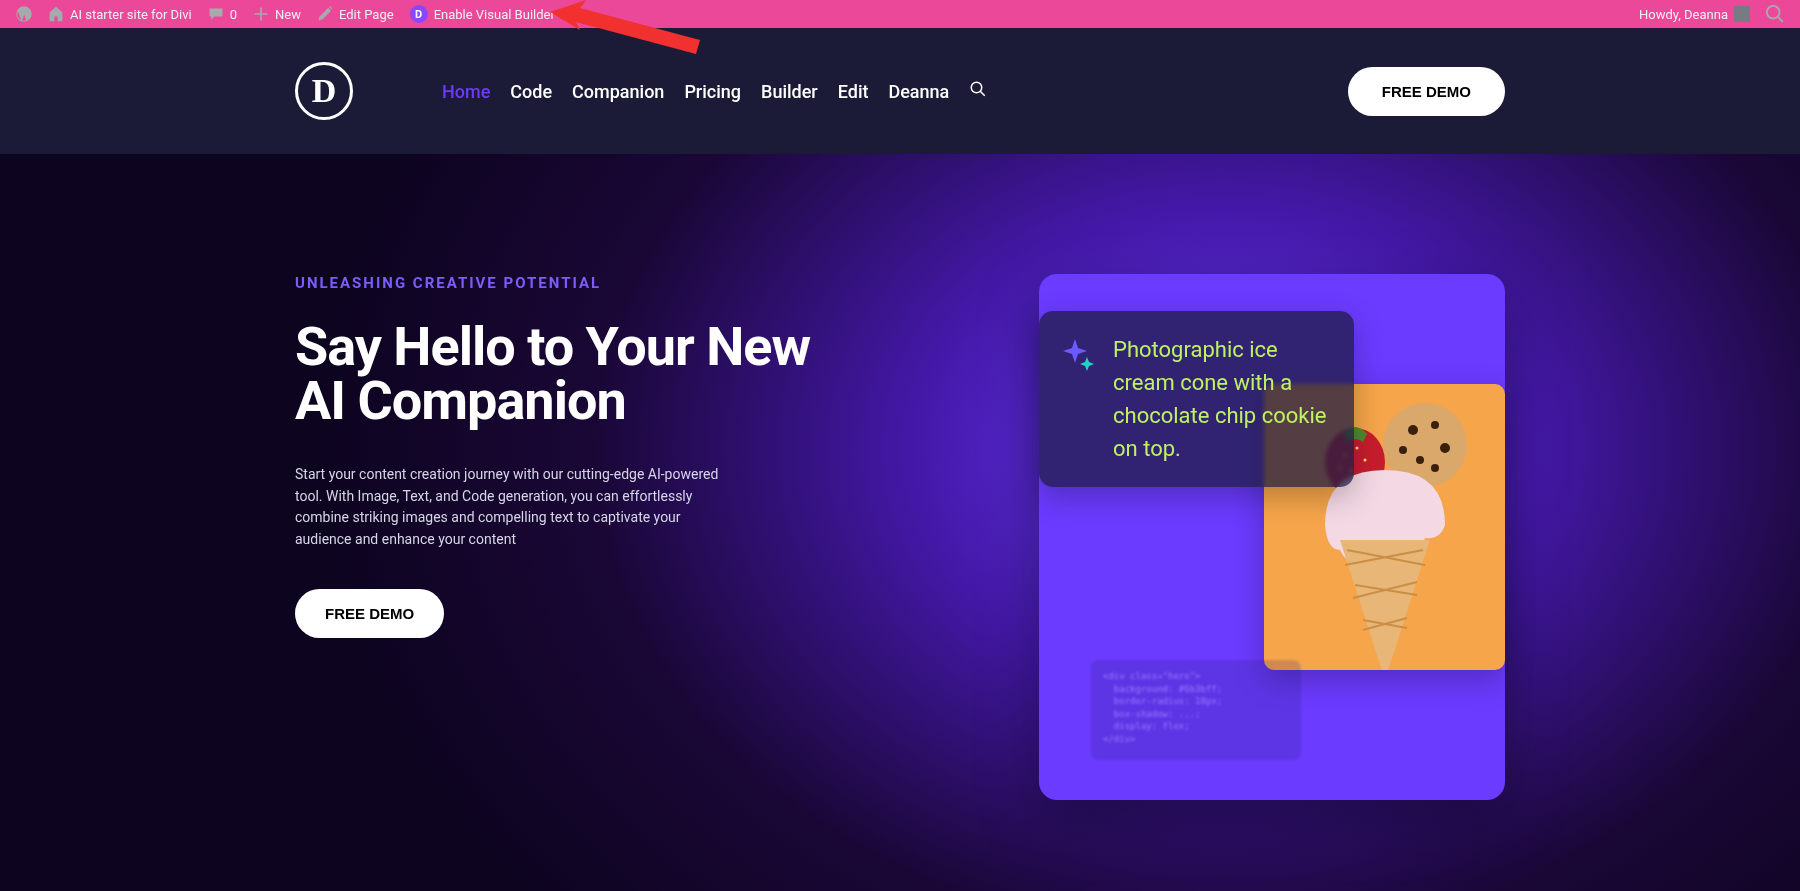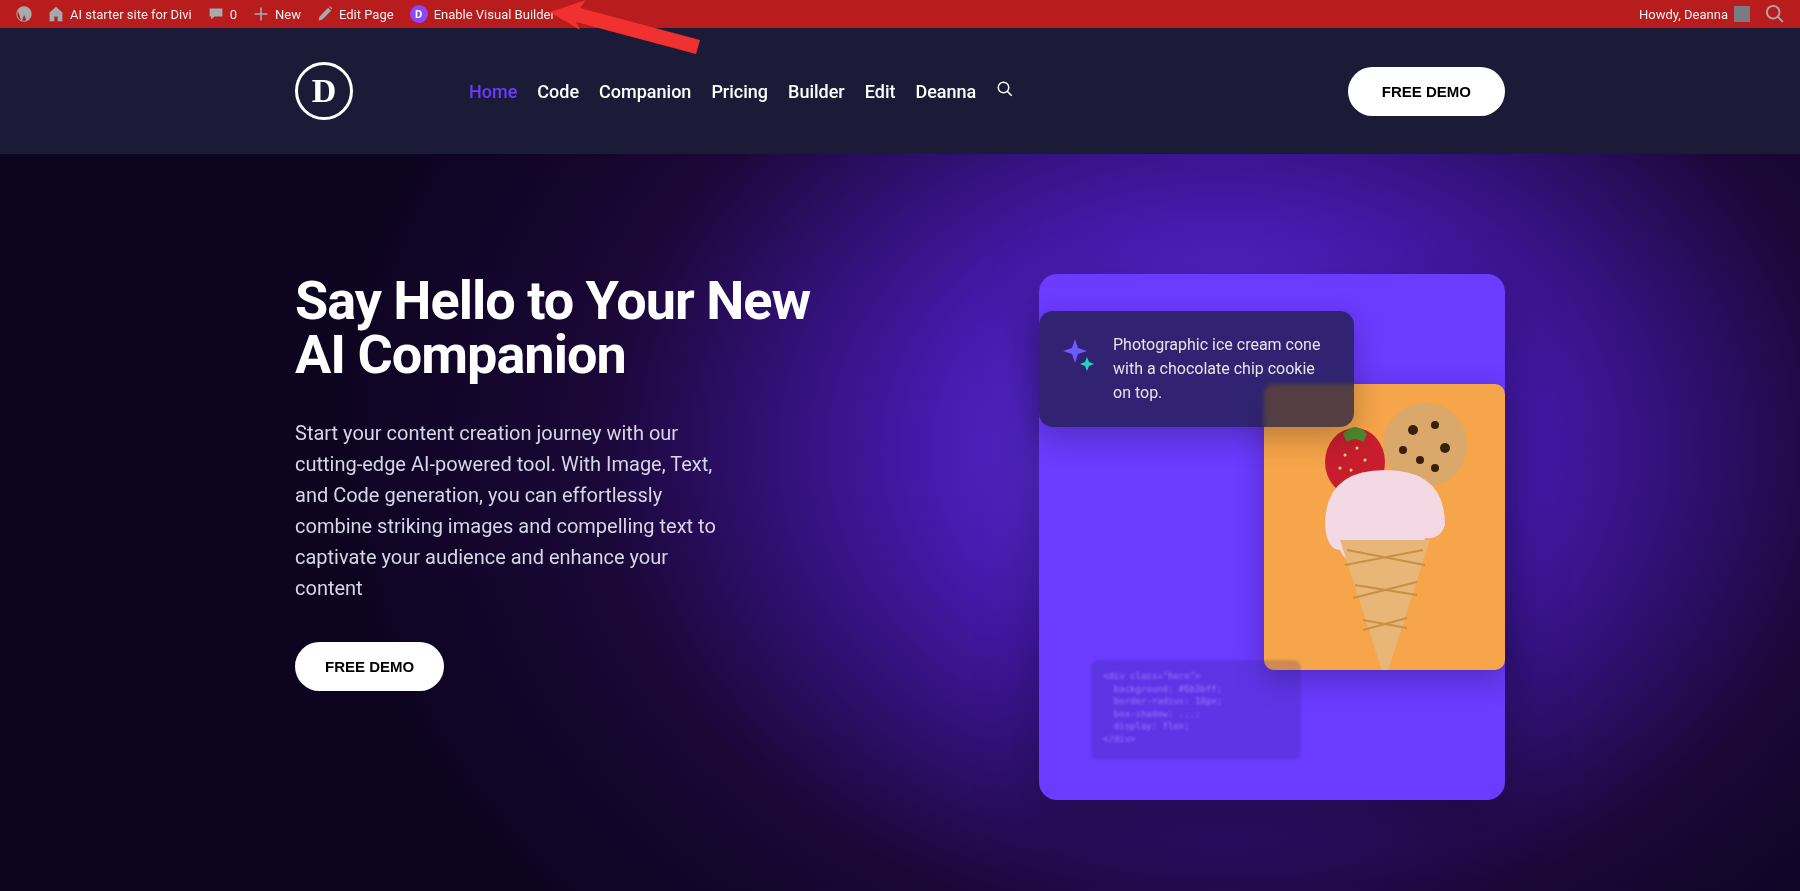--- a/index.html
+++ b/index.html
@@ -3,21 +3,21 @@
 <meta charset="utf-8">
 <style>
   * { margin: 0; padding: 0; box-sizing: border-box; }
   html, body { width: 1800px; height: 891px; overflow: hidden; font-family: -apple-system, BlinkMacSystemFont, "Segoe UI", Roboto, Helvetica, Arial, sans-serif; }
   body { background: #1b1b37; }
 
   
   .wp-admin-bar {
     position: relative;
     height: 28px;
-    background: #b91c1c;
+    background: #ec4899;
     color: #f0f0f1;
     display: flex;
     align-items: center;
     justify-content: space-between;
     font-size: 13px;
     padding: 0 8px;
     z-index: 100;
   }
   .wp-left, .wp-right { display: flex; align-items: center; gap: 0; height: 100%; }
   .wp-item { display: flex; align-items: center; gap: 6px; padding: 0 8px; height: 100%; cursor: pointer; }
@@ -42,42 +42,42 @@
     background: #1b1b37;
     display: flex;
     align-items: center;
     padding: 0 295px;
   }
   .logo-d {
     width: 58px; height: 58px; border: 3px solid #fff; border-radius: 50%;
     display: flex; align-items: center; justify-content: center;
     color: #fff; font-size: 34px; font-weight: 600; font-family: Georgia, serif;
   }
-  .main-nav { display: flex; gap: 20px; align-items: center; margin-left: 116px; }
+  .main-nav { display: flex; gap: 20px; align-items: center; margin-left: 89px; }
   .main-nav a { color: #fff; text-decoration: none; font-size: 18px; font-weight: 500; cursor: pointer; }
   .main-nav a.active { color: #6b3bff; }
   .nav-search svg { width: 18px; height: 18px; stroke: #fff; fill: none; stroke-width: 2; }
   .cta-btn {
     margin-left: auto;
     background: #fff; color: #000; border: none; border-radius: 999px;
     padding: 16px 34px; font-size: 15px; font-weight: 700; cursor: pointer;
   }
 
   
   .hero {
     height: 737px;
     background: radial-gradient(ellipse 900px 700px at 68% 40%, #6b3bff 0%, #4318a6 35%, #1a0736 70%, #0d0420 100%);
     position: relative;
     padding: 120px 295px 0;
     display: flex;
   }
   .hero-left { width: 520px; color: #fff; }
   .eyebrow { color: #7b5cff; font-size: 15px; font-weight: 700; letter-spacing: 2px; text-transform: uppercase; margin-bottom: 28px; }
   .hero-title { font-size: 54px; font-weight: 700; line-height: 1.0; margin-bottom: 36px; letter-spacing: -1px; }
-  .hero-body { font-size: 20px; line-height: 1.55; color: #d6d6e7; max-width: 440px; margin-bottom: 38px; }
+  .hero-body { font-size: 14px; line-height: 1.55; color: #d6d6e7; max-width: 440px; margin-bottom: 38px; }
   .hero-cta {
     background: #fff; color: #000; border: none; border-radius: 999px;
     padding: 16px 30px; font-size: 15px; font-weight: 700; cursor: pointer;
   }
 
   .hero-right {
     margin-left: auto;
     width: 466px; height: 526px;
     background: #6b3bff;
     border-radius: 18px;
@@ -90,21 +90,21 @@
     width: 315px;
     background: rgba(30, 28, 66, 0.75);
     backdrop-filter: blur(2px);
     border-radius: 14px;
     padding: 22px 26px 22px 22px;
     display: flex;
     gap: 18px;
     box-shadow: 0 10px 30px rgba(0,0,0,.25);
   }
   .sparkle { flex: 0 0 auto; margin-top: 4px; }
-  .prompt-text { color: #e5e5e5; font-size: 16px; line-height: 1.5; }
+  .prompt-text { color: #bef264; font-size: 22px; line-height: 1.5; }
   .image-card {
     position: absolute;
     top: 110px; right: 0px;
     width: 241px; height: 286px;
     background: #f6a54a;
     border-radius: 10px;
     overflow: hidden;
     box-shadow: 0 10px 30px rgba(0,0,0,.25);
   }
   .cone-wrap { position: absolute; left: 50%; transform: translateX(-50%); bottom: -10px; }
@@ -197,20 +197,21 @@
           <circle cx="10" cy="10" r="7"></circle>
           <line x1="21" y1="21" x2="15" y2="15"></line>
         </svg>
     </span>
   </nav>
   <button class="cta-btn">FREE DEMO</button>
 </header>
 
 <section class="hero">
   <div class="hero-left">
+    <div class="eyebrow">UNLEASHING CREATIVE POTENTIAL</div>
     <h1 class="hero-title">Say Hello to Your New AI Companion</h1>
     <p class="hero-body">Start your content creation journey with our cutting-edge AI-powered tool. With Image, Text, and Code generation, you can effortlessly combine striking images and compelling text to captivate your audience and enhance your content</p>
     <button class="hero-cta">FREE DEMO</button>
   </div>
 
   <div class="hero-right">
 
     <div class="image-card">
       <svg class="cone-wrap" width="200" height="290" viewBox="0 0 200 290" aria-label="ice-cream-cone-with-strawberry-and-cookie">
 

